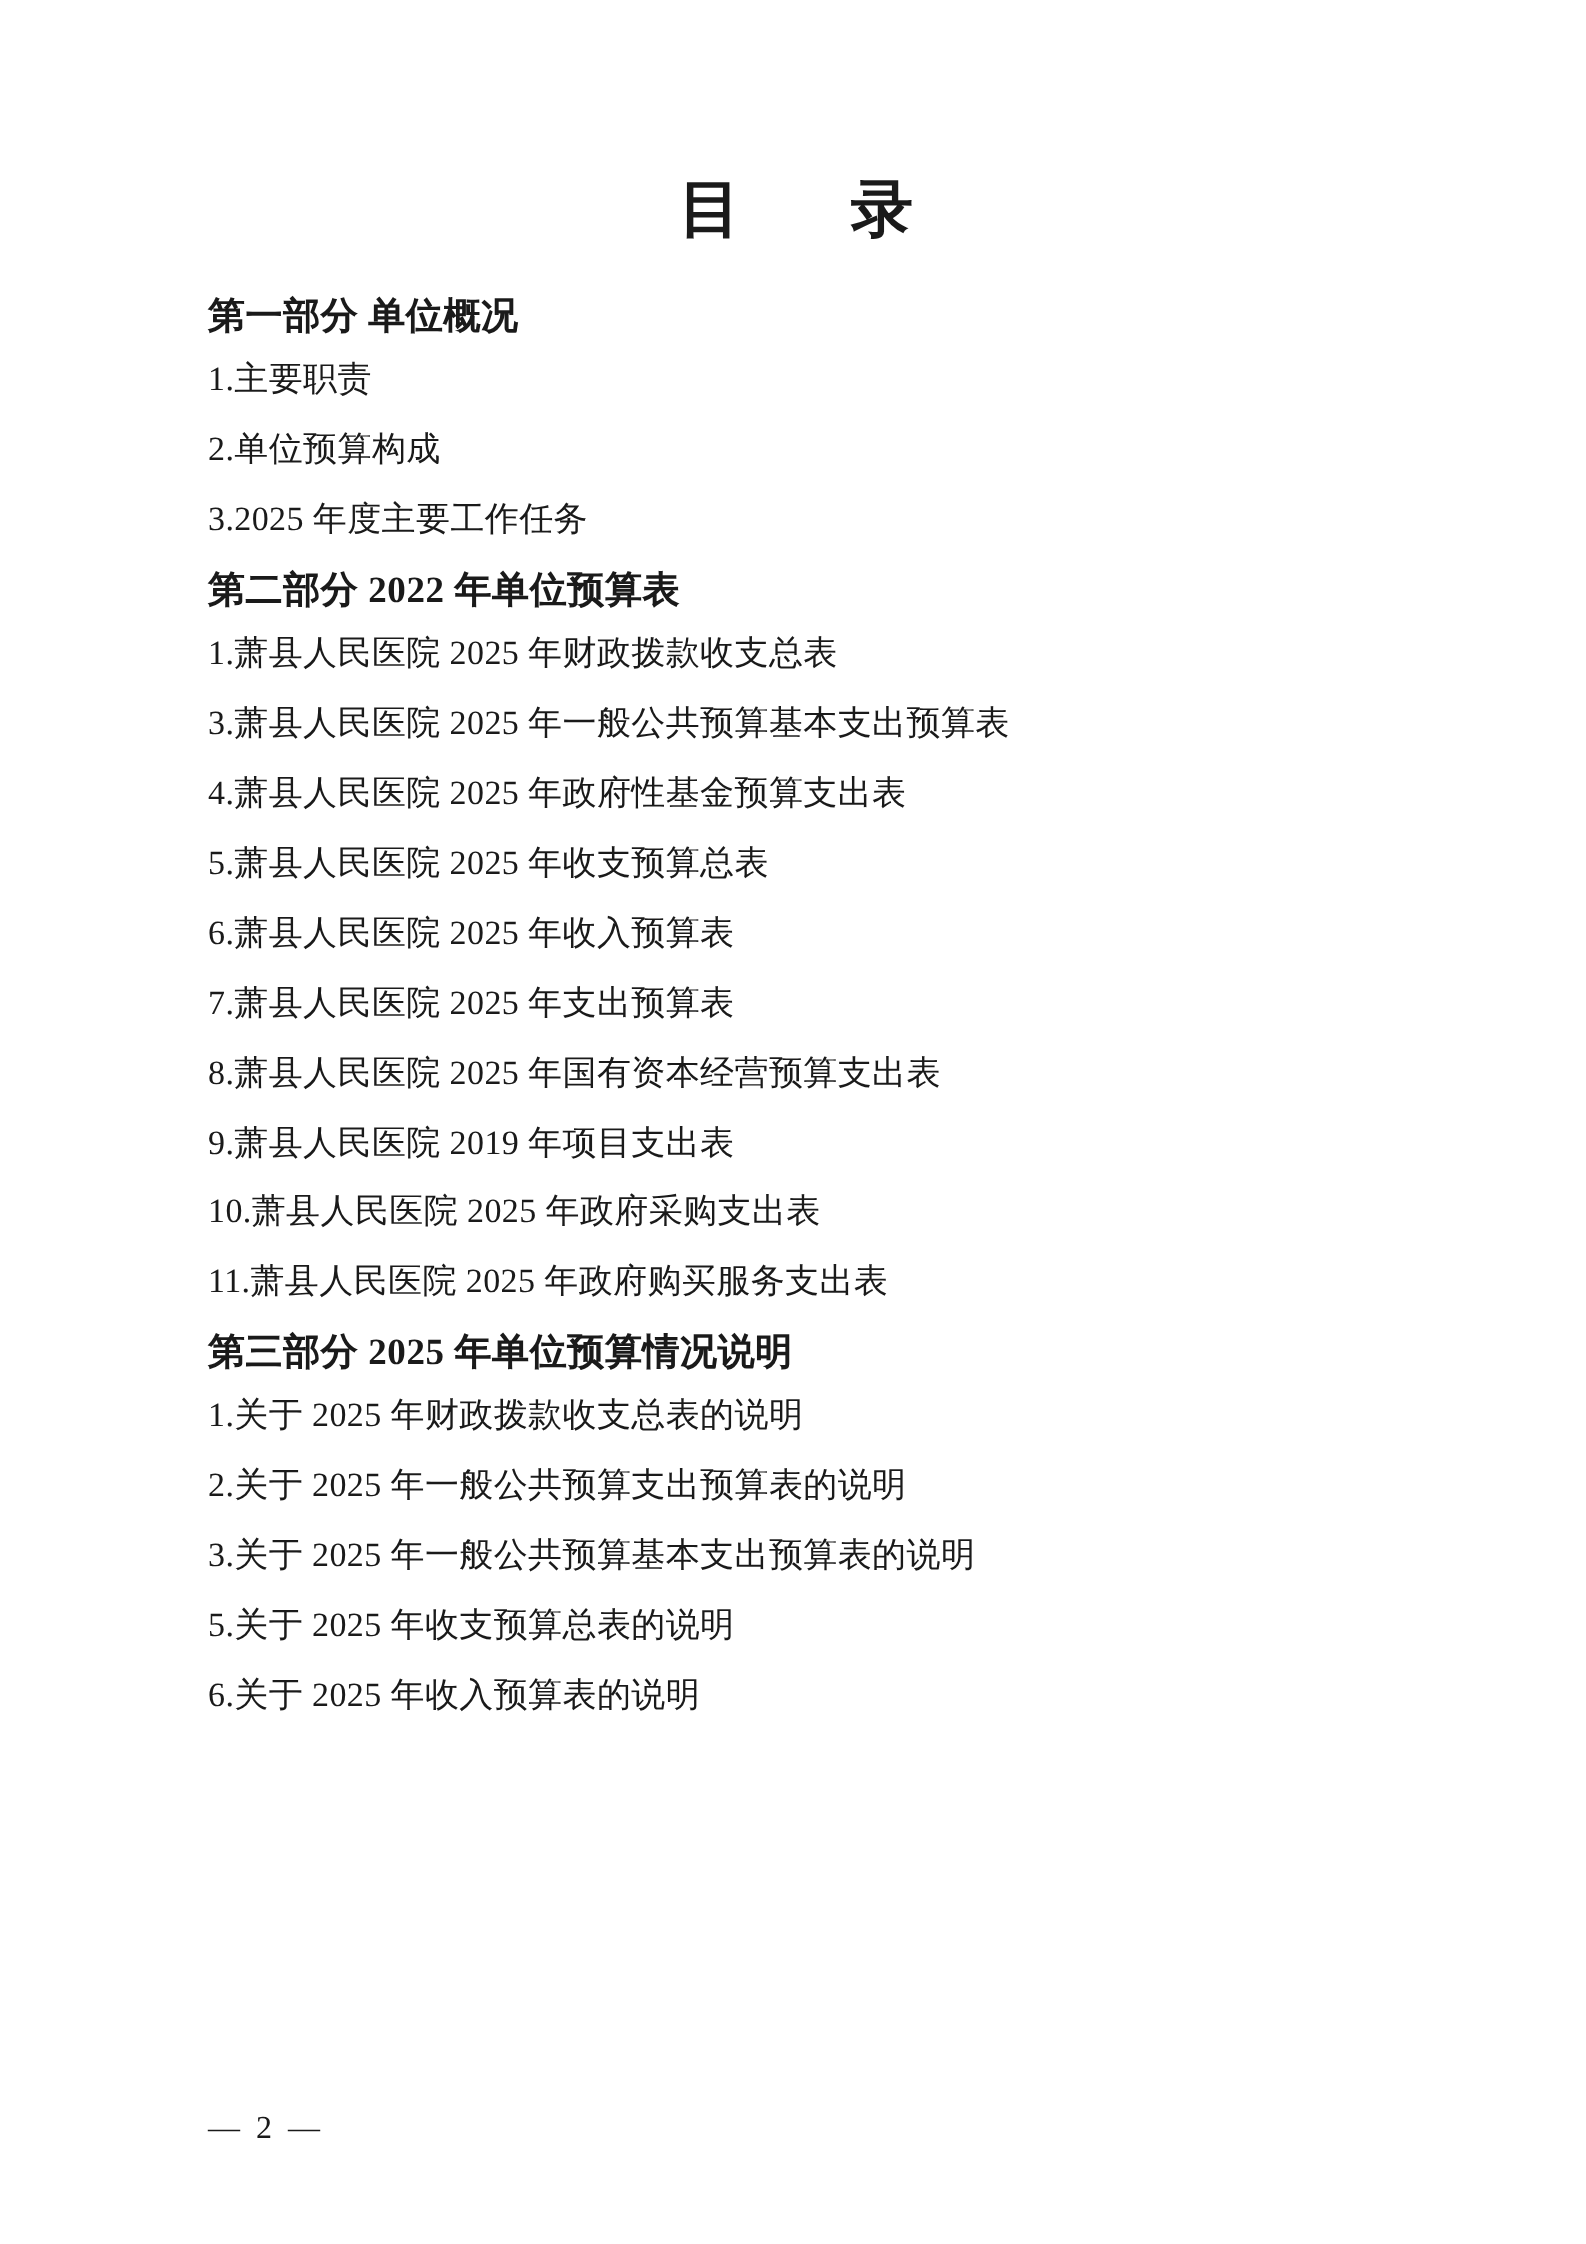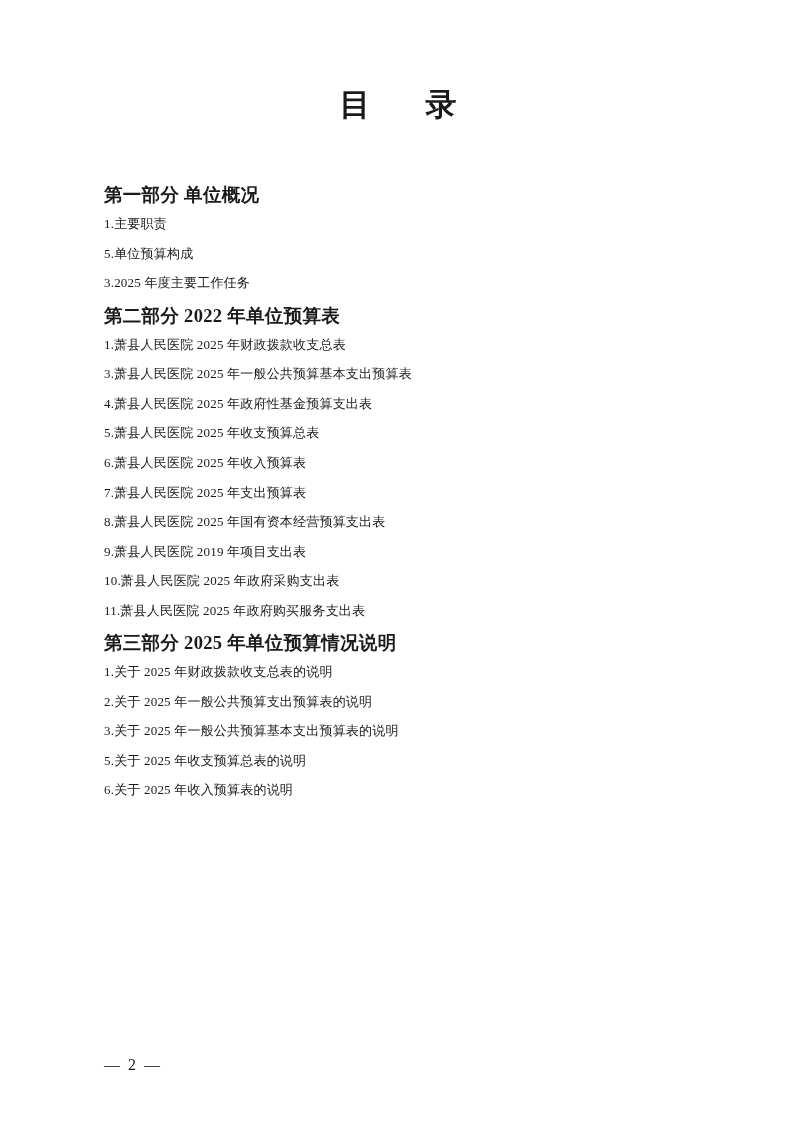--- a/index.html
+++ b/index.html
@@ -27,35 +27,35 @@
     text-align: center;
     font-size: 31px;
     font-weight: bold;
     letter-spacing: 12px;
     margin-top: 86px;
     margin-bottom: 0;
     line-height: 1.2;
     font-family: "Liberation Serif", "DejaVu Serif", serif;
   }
   .toc {
-    margin-top: 60px;
+    margin-top: 24px;
   }
   .toc-section {
     font-size: 18.5px;
     font-weight: bold;
     line-height: 1.35;
     margin-top: 8px;
     margin-bottom: 7px;
     letter-spacing: 0.3px;
   }
   .toc-section:first-child {
     margin-top: 0;
   }
   .toc-item {
-    font-size: 13px;
+    font-size: 17px;
     line-height: 1.35;
     margin-bottom: 12px;
     letter-spacing: 0.2px;
     white-space: nowrap;
   }
   .footer {
     position: absolute;
     left: 104px;
     bottom: 48px;
     font-size: 16px;
@@ -70,21 +70,21 @@
 <div class="page">
 
   <div class="content">
 
     <div class="doc-title">目　录</div>
 
     <div class="toc">
 
       <div class="toc-section">第一部分  单位概况</div>
       <div class="toc-item">1.主要职责</div>
-      <div class="toc-item">5.单位预算构成</div>
+      <div class="toc-item">2.单位预算构成</div>
       <div class="toc-item">3.2025 年度主要工作任务</div>
 
       <div class="toc-section">第二部分  2022 年单位预算表</div>
       <div class="toc-item">1.萧县人民医院 2025 年财政拨款收支总表</div>
       <div class="toc-item">3.萧县人民医院 2025 年一般公共预算基本支出预算表</div>
       <div class="toc-item">4.萧县人民医院 2025 年政府性基金预算支出表</div>
       <div class="toc-item">5.萧县人民医院 2025 年收支预算总表</div>
       <div class="toc-item">6.萧县人民医院 2025 年收入预算表</div>
       <div class="toc-item">7.萧县人民医院 2025 年支出预算表</div>
       <div class="toc-item">8.萧县人民医院 2025 年国有资本经营预算支出表</div>

